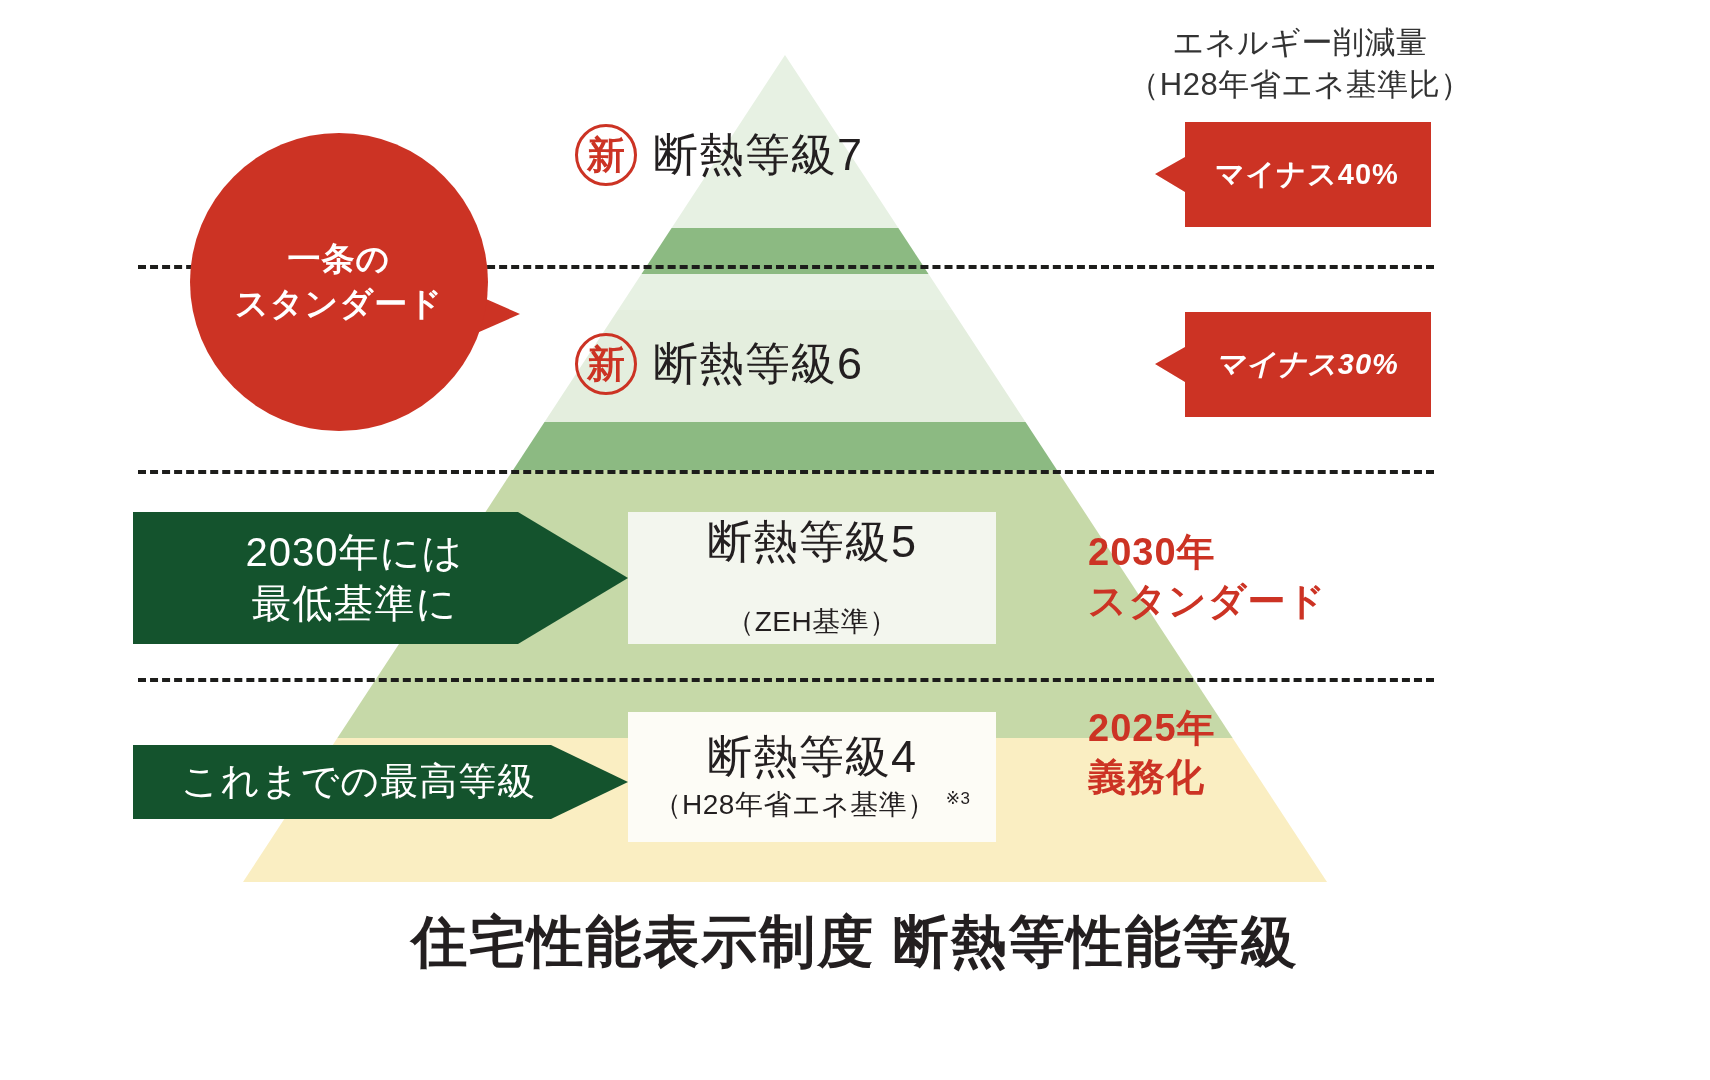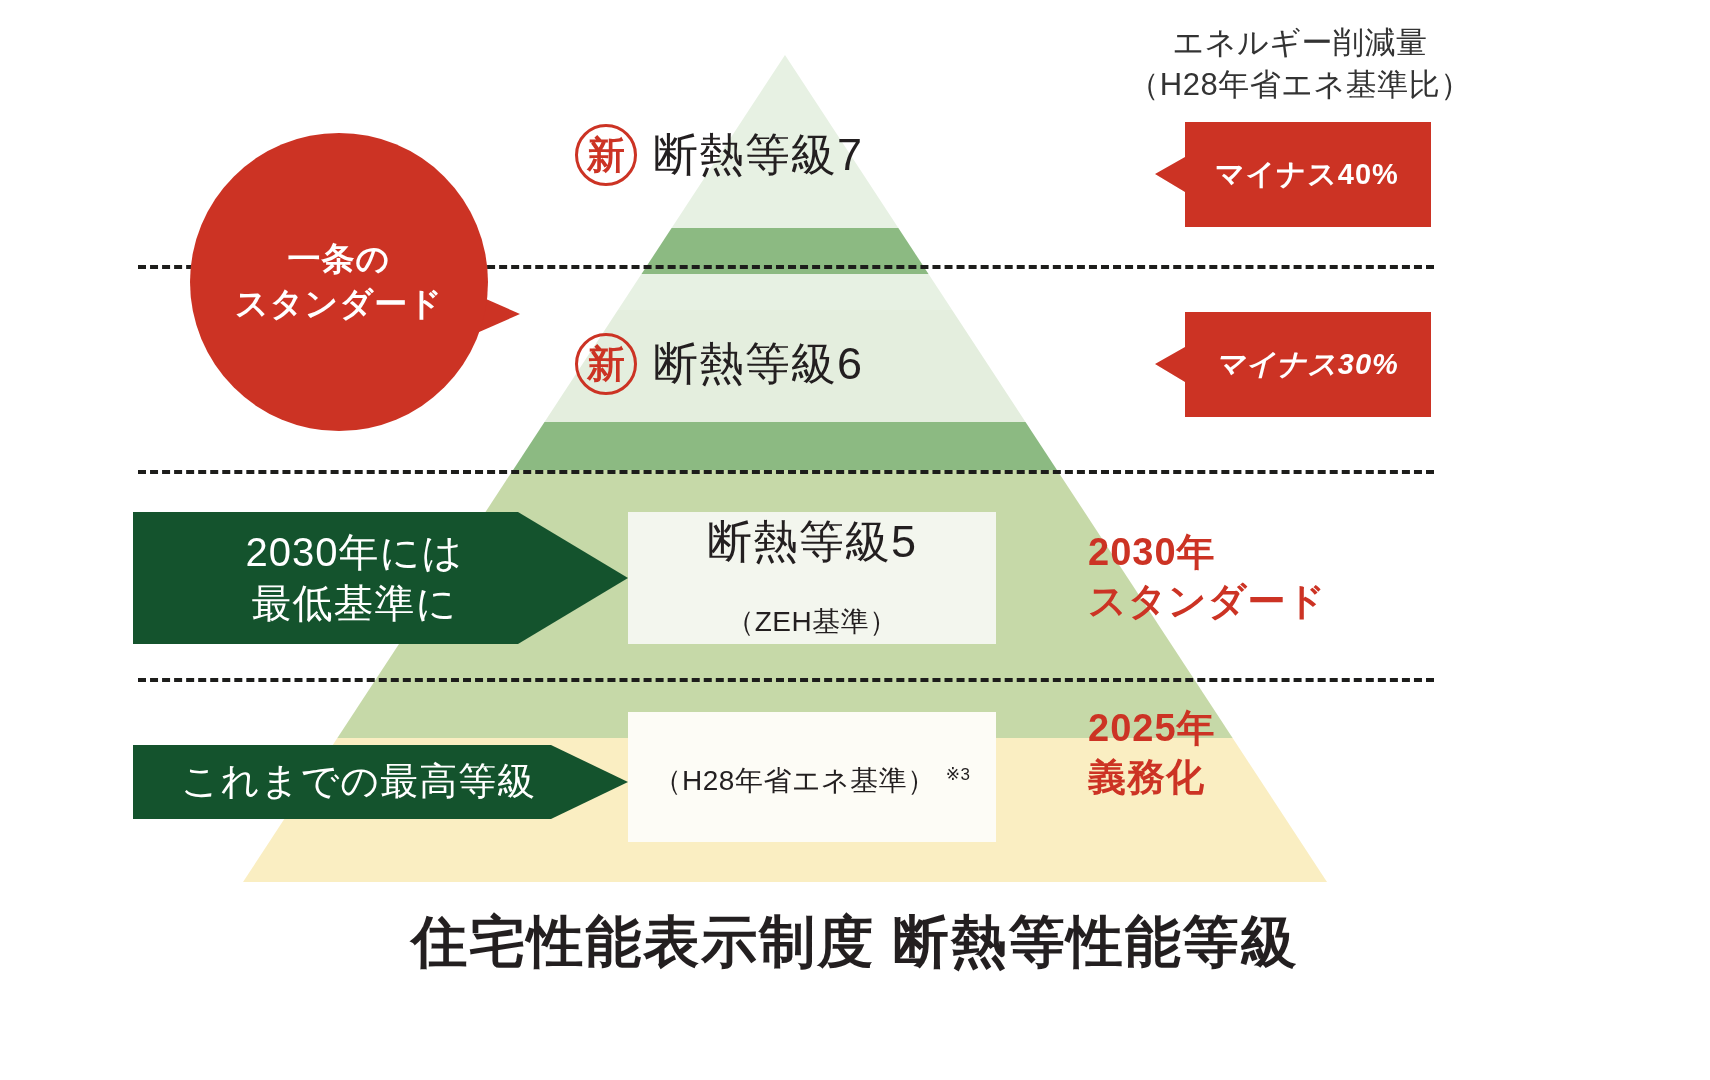--- a/index.html
+++ b/index.html
@@ -166,20 +166,21 @@
     <span class="new-badge">新</span>
     <span class="grade-txt">断熱等級6</span>
   </div>
 
   <div class="wbox" id="box5">
     <div class="t1">断熱等級5</div>
     <div class="t2">（ZEH基準）</div>
   </div>
 
   <div class="wbox" id="box4">
+    <div class="t1">断熱等級4</div>
     <div class="t2"><span>（H28年省エネ基準）</span><span class="note">※3</span></div>
   </div>
 
   <div class="garrow" id="garrow5">
     <div class="inner">
       <div class="ln">2030年には</div>
       <div class="ln">最低基準に</div>
     </div>
   </div>
 

